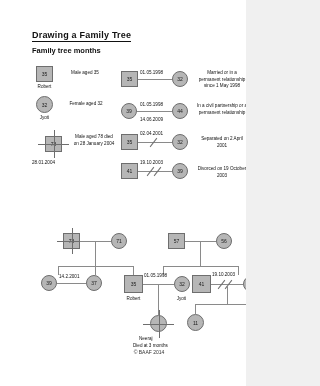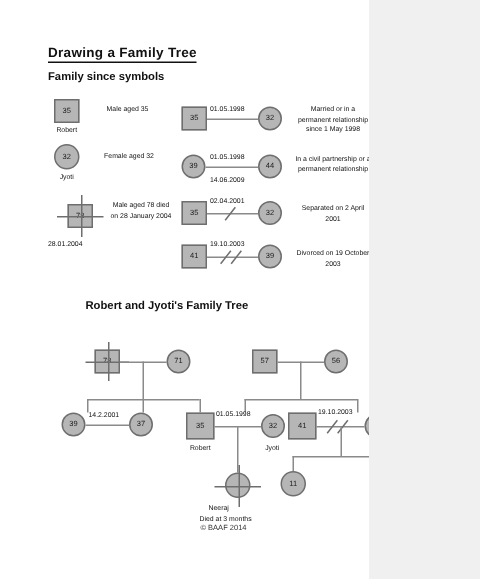--- a/index.html
+++ b/index.html
@@ -32,21 +32,21 @@
   
   .slash{position:absolute;width:0;height:11px;border-left:1px solid #6e6e6e;
          transform:rotate(38deg);}
 </style>
 </head>
 <body>
 
 <div class="page">
 
   <div class="title">Drawing a Family Tree</div>
-  <div class="subtitle">Family since symbols</div>
+  <div class="subtitle">Family tree months</div>
 
   <div class="sq" style="left:36px;top:66px;width:17px;height:16px;">
     <span>35</span>
   </div>
   <div class="lbl-c" style="left:30px;top:84px;width:29px;">Robert</div>
   <div class="desc" style="left:62px;top:70px;width:46px;">Male aged 35</div>
 
   <div class="ci" style="left:36px;top:96px;width:17px;height:17px;">
     <span>32</span>
   </div>
@@ -100,21 +100,20 @@
   </div>
   <div class="hline" style="left:138px;top:171px;width:34px;"></div>
   <div class="slash" style="left:150px;top:166px;"></div>
   <div class="slash" style="left:157px;top:166px;"></div>
   <div class="ci" style="left:172px;top:163px;width:16px;height:16px;">
     <span>39</span>
   </div>
   <div class="lbl" style="left:140px;top:160px;">19.10.2003</div>
   <div class="desc" style="left:196px;top:166px;width:52px;">Divorced on 19 October 2003</div>
 
-  <div class="section2">Robert and Jyoti's Family Tree</div>
 
   <div class="sq" style="left:63px;top:233px;width:17px;height:16px;">
     <span>78</span>
   </div>
   <div class="cross" style="left:57px;top:228px;width:29px;height:26px;">
     <div class="h"></div>
       <div class="v"></div>
   </div>
   <div class="hline" style="left:80px;top:241px;width:31px;"></div>
   <div class="ci" style="left:111px;top:233px;width:16px;height:16px;">

